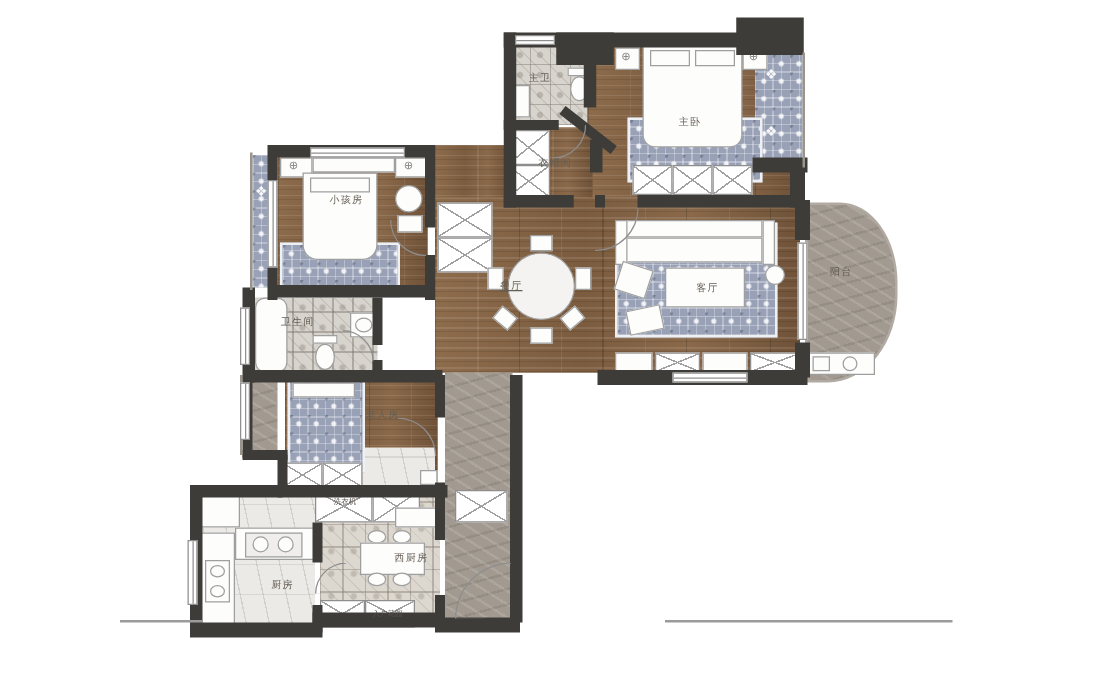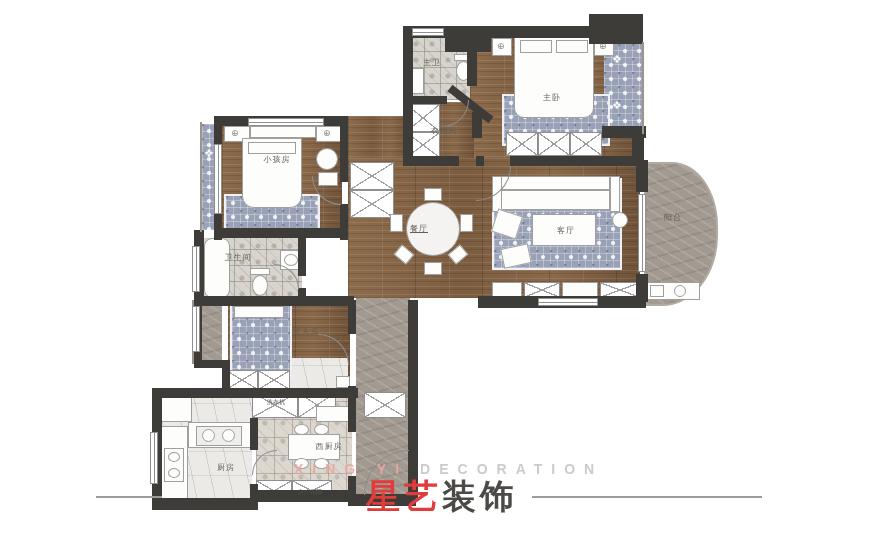--- a/index.html
+++ b/index.html
@@ -251,32 +251,26 @@
   <div class="arc" style="left:312px;top:176px;width:28px;height:28px;border-radius:0 0 0 100%;border-top:none;border-right:none;"></div>
   <div class="arc" style="left:274px;top:264px;width:24px;height:24px;border-radius:0 100% 0 0;border-bottom:none;border-left:none;"></div>
   <div class="arc" style="left:318px;top:334px;width:30px;height:30px;border-radius:0 100% 0 0;border-bottom:none;border-left:none;"></div>
   <div class="arc" style="left:252px;top:450px;width:24px;height:24px;border-radius:100% 0 0 0;border-bottom:none;border-right:none;"></div>
   <div class="arc" style="left:364px;top:450px;width:44px;height:44px;border-radius:100% 0 0 0;border-bottom:none;border-right:none;"></div>
 
   <span class="label" style="left:432px;top:63px;">主卫</span>
   <span class="label" style="left:552px;top:98px;">主卧</span>
   <span class="label" style="left:444px;top:131px;">衣帽间</span>
   <span class="label" style="left:277px;top:160px;">小孩房</span>
-  <span class="label" style="left:419px;top:229px;text-decoration:underline;">餐厅</span>
+  <span class="label" style="left:409px;top:229px;text-decoration:underline;">餐厅</span>
   <span class="label" style="left:566px;top:231px;">客厅</span>
   <span class="label" style="left:673px;top:218px;">阳台</span>
   <span class="label" style="left:238px;top:258px;">卫生间</span>
   <span class="label" style="left:306px;top:332px;">老人房</span>
   <span class="label" style="left:315px;top:447px;padding-left:28px;">西厨房</span>
   <span class="label" style="left:226px;top:468px;">厨房</span>
   <span class="label tiny" style="left:276px;top:402px;">洗衣机</span>
   <span class="label tiny" style="left:310px;top:492px;">入户花园</span>
 
-  <div class="watermark">
-    <span class="wm-red">XING YI</span><span class="wm-gray">DECORATION</span>
-  </div>
-  <div class="logo">
-    <span class="lg-red">星艺</span><span class="lg-dark">装饰</span>
-  </div>
   <div class="rule" style="left:96px;top:496px;width:66px;"></div>
   <div class="rule" style="left:532px;top:496px;width:230px;"></div>
 
 </div>
 
 </body></html>

